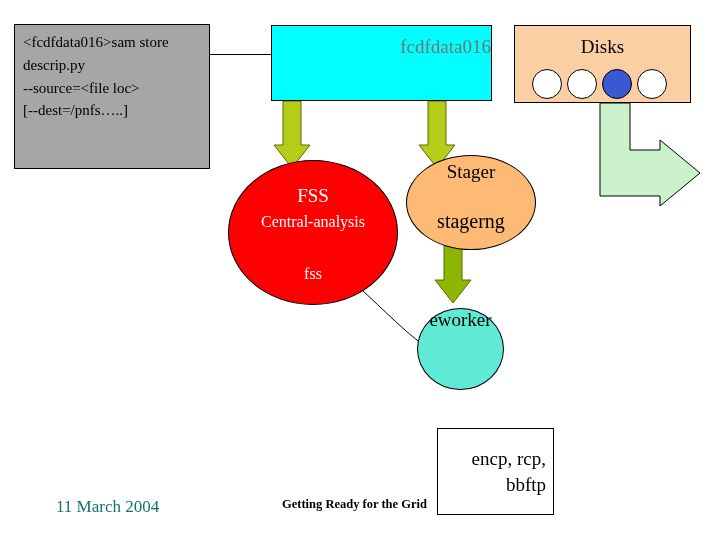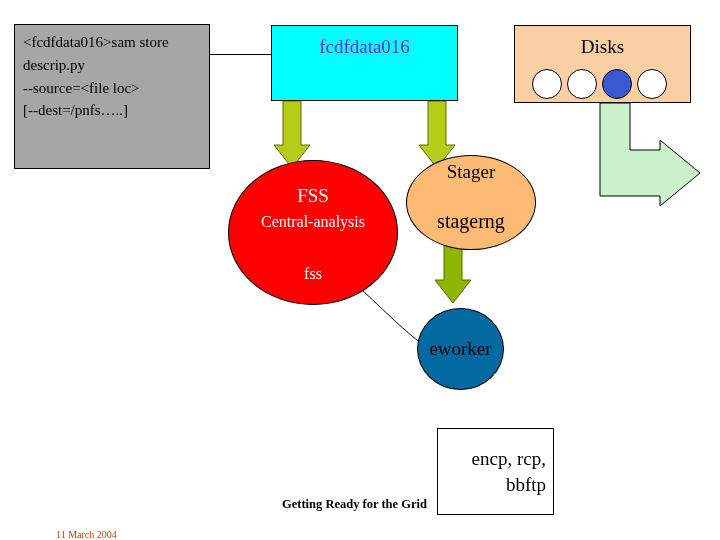--- a/index.html
+++ b/index.html
@@ -27,30 +27,30 @@
     padding: 6px 8px 17px 8px;
     font-family: "Liberation Serif", serif;
     font-size: 15px;
     line-height: 1.52;
     color: #000000;
   }
 
   
   #cyan-box {
     left: 271px; top: 25px;
-    width: 187px; height: 76px;
+    width: 221px; height: 76px;
     background: #00ffff;
     border: 1px solid #000000;
     box-sizing: border-box;
     display: flex;
     align-items: flex-start;
-    justify-content: center;
+    justify-content: flex-end;
     padding-top: 10px;
     font-size: 19px;
-    color: #6d28d9;
+    color: #737373;
   }
 
   
   #disks-box {
     left: 514px; top: 25px;
     width: 177px; height: 78px;
     background: #fbcfa4;
     border: 1px solid #000000;
     box-sizing: border-box;
   }
@@ -135,25 +135,24 @@
     text-align: center;
     font-size: 20px;
     color: #000000;
   }
 
   
   #eworker-circle {
     left: 417px; top: 308px;
     width: 87px; height: 82px;
     border-radius: 50%;
-    background: #0369a1;
+    background: #5eead4;
     border: 1px solid #000000;
     box-sizing: border-box;
     display: flex;
-    align-items: center;
     justify-content: center;
     font-size: 19px;
     color: #000000;
     white-space: nowrap;
   }
 
   
   #encp-box {
     left: 437px; top: 428px;
     width: 117px; height: 87px;
@@ -169,23 +168,22 @@
     text-align: right;
     color: #000000;
   }
 
   
   #curve-svg { left: 0; top: 0; }
 
   
   #footer-date {
     left: 56px; top: 497px;
-    font-size: 10px;
-    color: #c2410c;
-    margin-top: 32px;
+    font-size: 17px;
+    color: #0f766e;
   }
   #footer-title {
     left: 282px; top: 497px;
     font-size: 12.5px;
     font-weight: bold;
     color: #000000;
   }
 
   
   #arrows-svg { left: 0; top: 0; }

